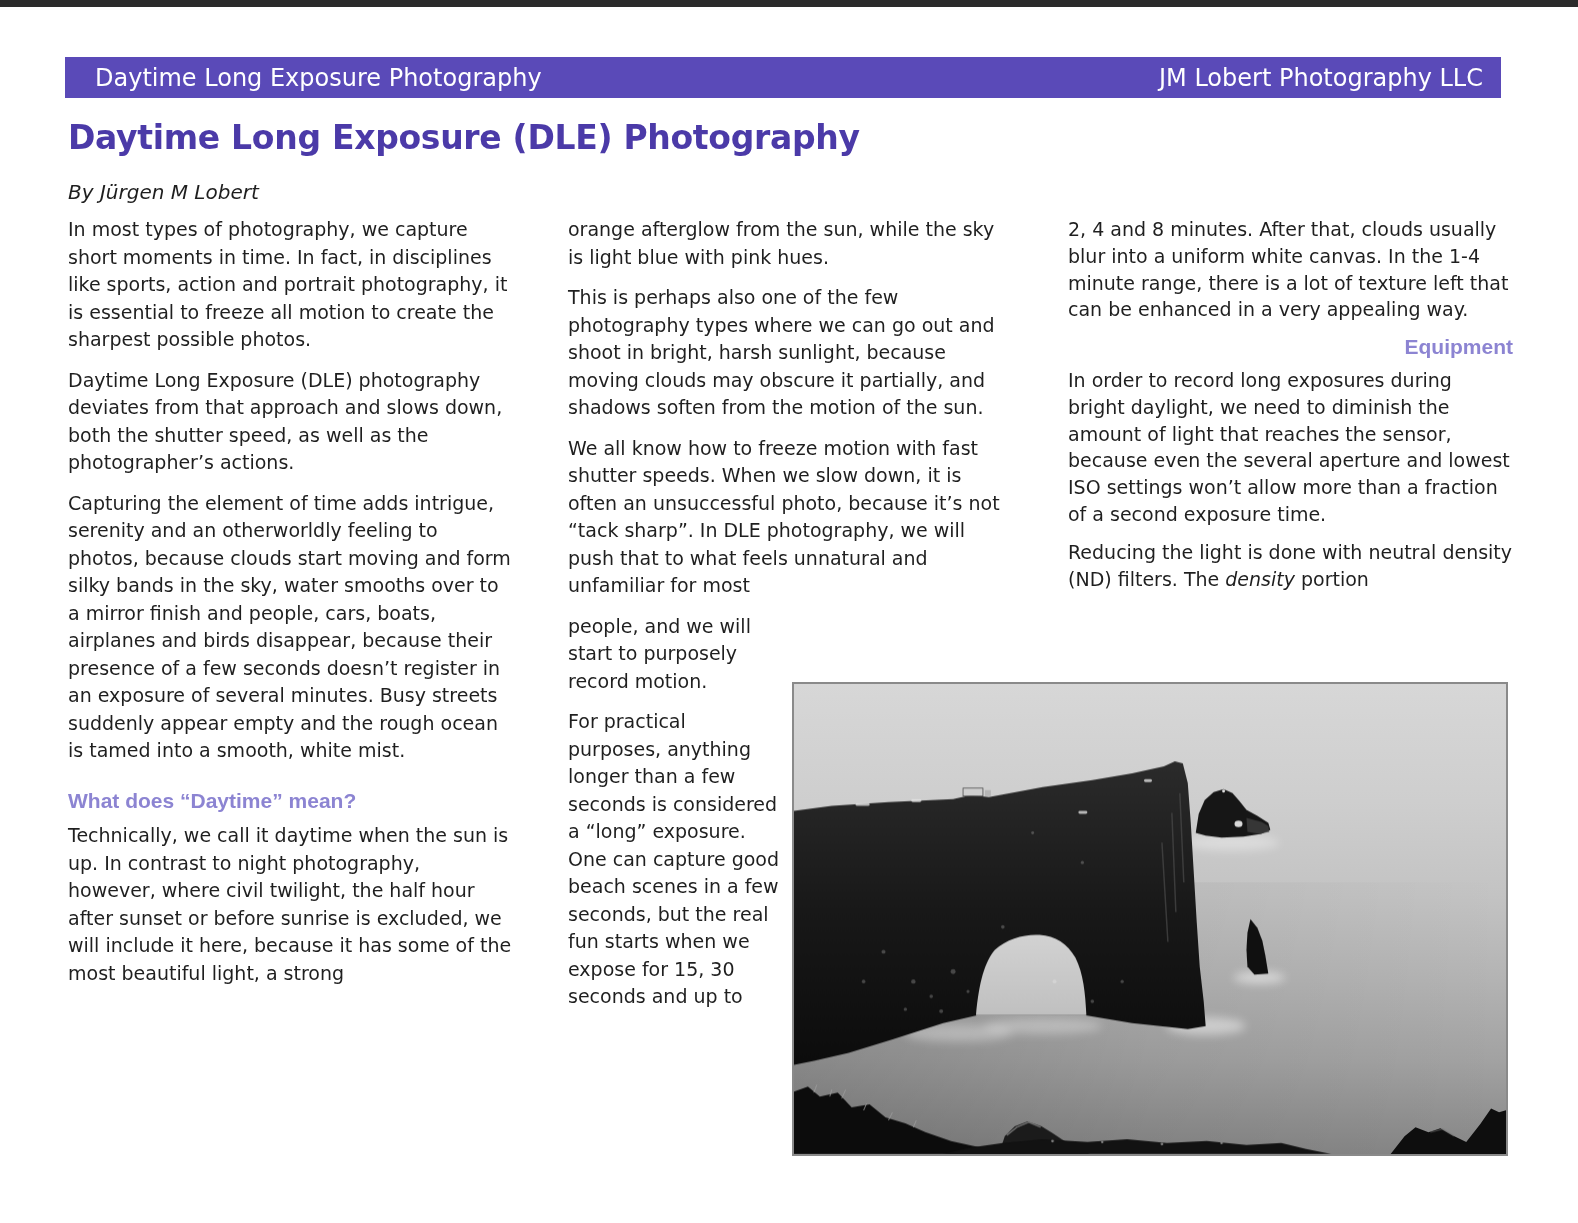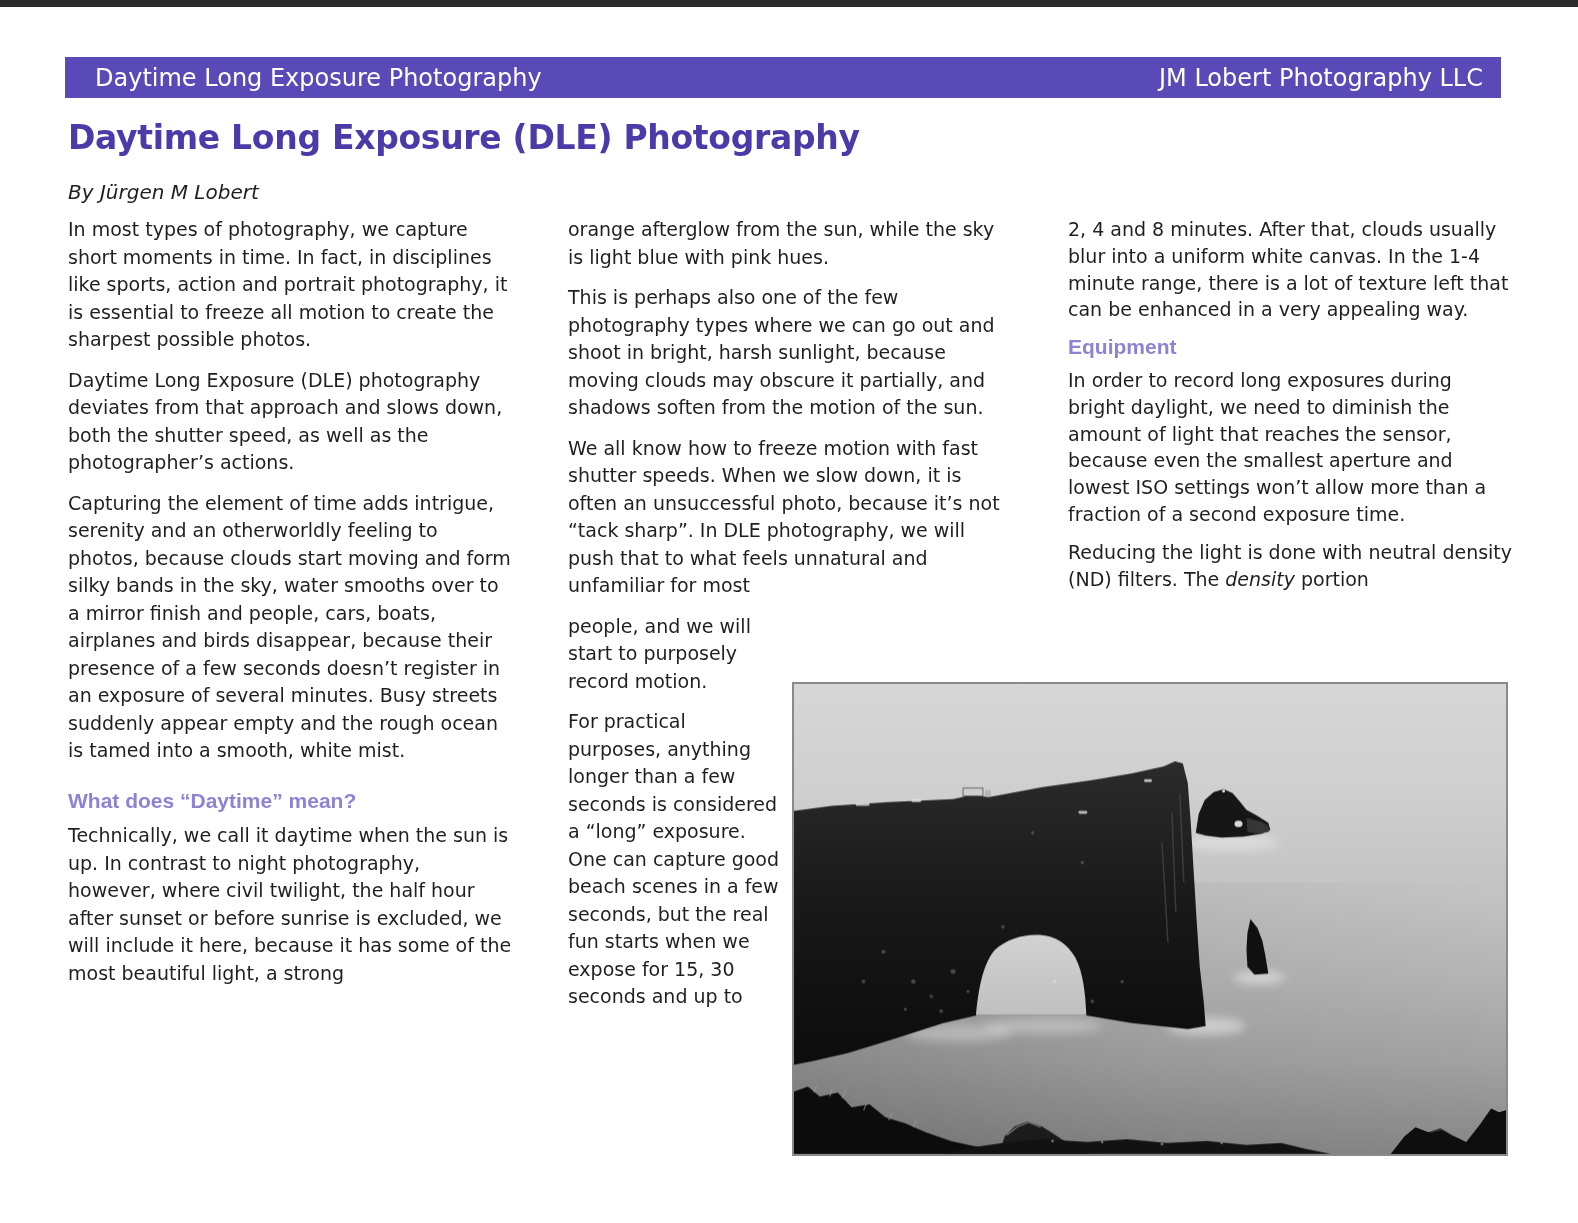--- a/index.html
+++ b/index.html
@@ -32,21 +32,21 @@
   .col p { margin:0 0 13px 0; }
   .col h2 {
     font-family:"Liberation Sans", sans-serif;
     font-size:21px; font-weight:bold; color:#8c84d2;
     margin:22px 0 8px 0;
   }
   #col1 { left:68px; }
   #col2 { left:568px; }
   #col3 { left:1068px; line-height:26.8px; }
   #col3 p { margin-bottom:11px; }
-  #col3 h2 { margin:4px 0 6px 0; }
+  #col3 h2 { margin:4px 0 6px 0;text-align:right; }
   .narrow { width:212px; }
   .it { font-style:italic; }
   .photo-frame {
     position:absolute; left:792px; top:682px; width:712px; height:470px;
     border:2px solid #8a8a8a; z-index:2; margin:0; padding:0;
     background:#c9c9c9;
   }
   .photo-frame svg { display:block; width:100%; height:100%; }
 </style>
 </head>
@@ -74,21 +74,21 @@
   <p>orange afterglow from the sun, while the sky is light blue with pink hues.</p>
   <p>This is perhaps also one of the few photography types where we can go out and shoot in bright, harsh sunlight, because moving clouds may obscure it partially, and shadows soften from the motion of the sun.</p>
   <p>We all know how to freeze motion with fast shutter speeds. When we slow down, it is often an unsuccessful photo, because it’s not “tack sharp”. In DLE photography, we will push that to what feels unnatural and unfamiliar for most</p>
   <p class="narrow">people, and we will start to purposely record motion.</p>
   <p class="narrow">For practical purposes, anything longer than a few seconds is considered a “long” exposure. One can capture good beach scenes in a few seconds, but the real fun starts when we expose for 15, 30 seconds and up to</p>
 </div>
 
 <div class="col" id="col3">
   <p>2, 4 and 8 minutes. After that, clouds usually blur into a uniform white canvas. In the 1-4 minute range, there is a lot of texture left that can be enhanced in a very appealing way.</p>
   <h2>Equipment</h2>
-  <p>In order to record long exposures during bright daylight, we need to diminish the amount of light that reaches the sensor, because even the smallest aperture and lowest ISO settings won’t allow more than a fraction of a second exposure time.</p>
+  <p>In order to record long exposures during bright daylight, we need to diminish the amount of light that reaches the sensor, because even the several aperture and lowest ISO settings won’t allow more than a fraction of a second exposure time.</p>
   <p><span>Reducing the light is done with neutral density (ND) filters. The </span><em class="it">density</em><span> portion</span></p>
 </div>
 
 <figure class="photo-frame">
   <svg viewBox="0 0 716 474" preserveAspectRatio="none">
     <defs>
       <linearGradient id="sea" x1="0" y1="0" x2="0" y2="1">
         <stop offset="0" stop-color="#d7d7d7"></stop>
         <stop offset="0.25" stop-color="#cecece"></stop>
         <stop offset="0.45" stop-color="#c3c3c3"></stop>

